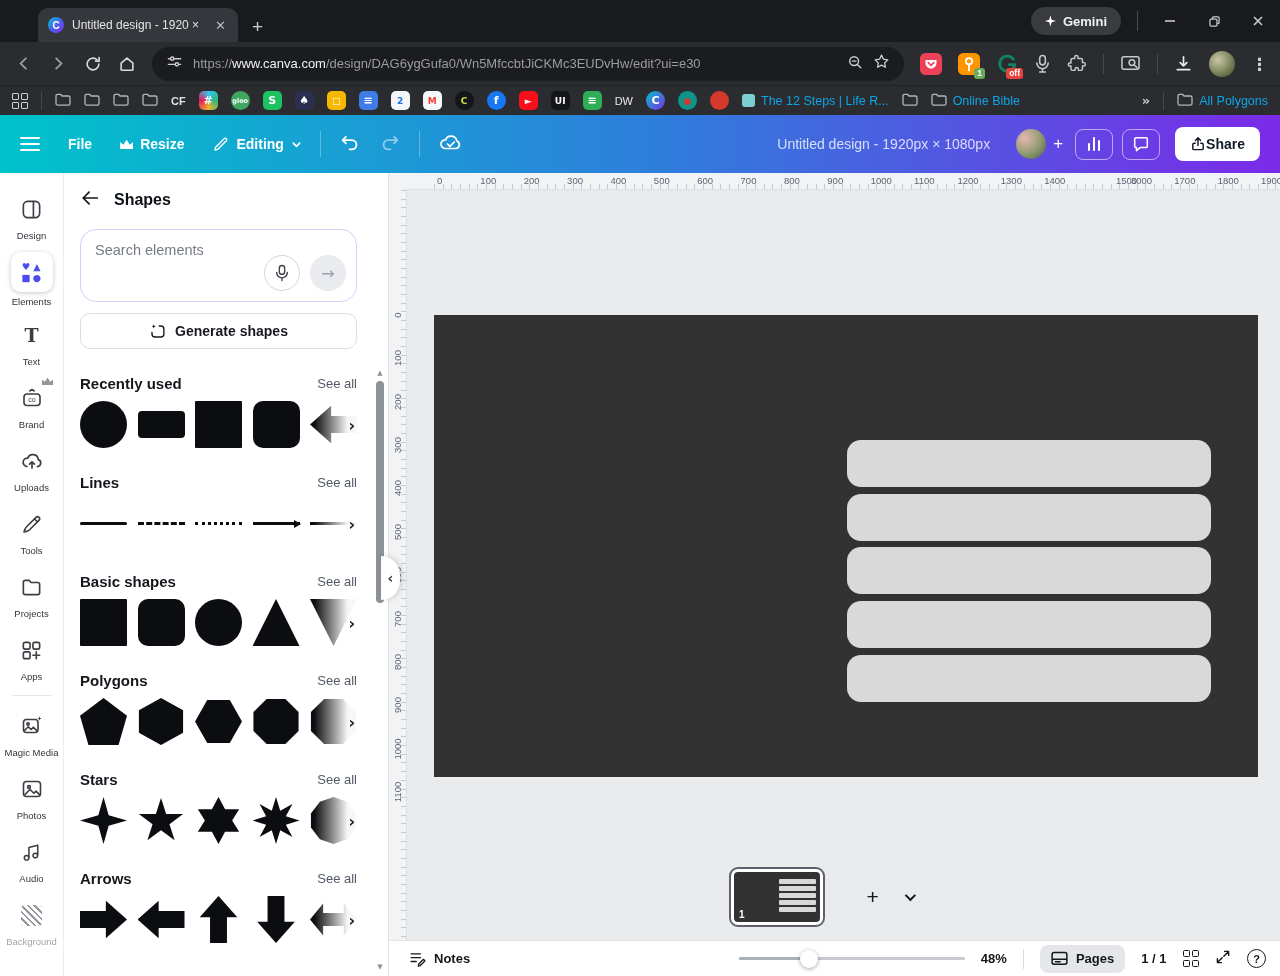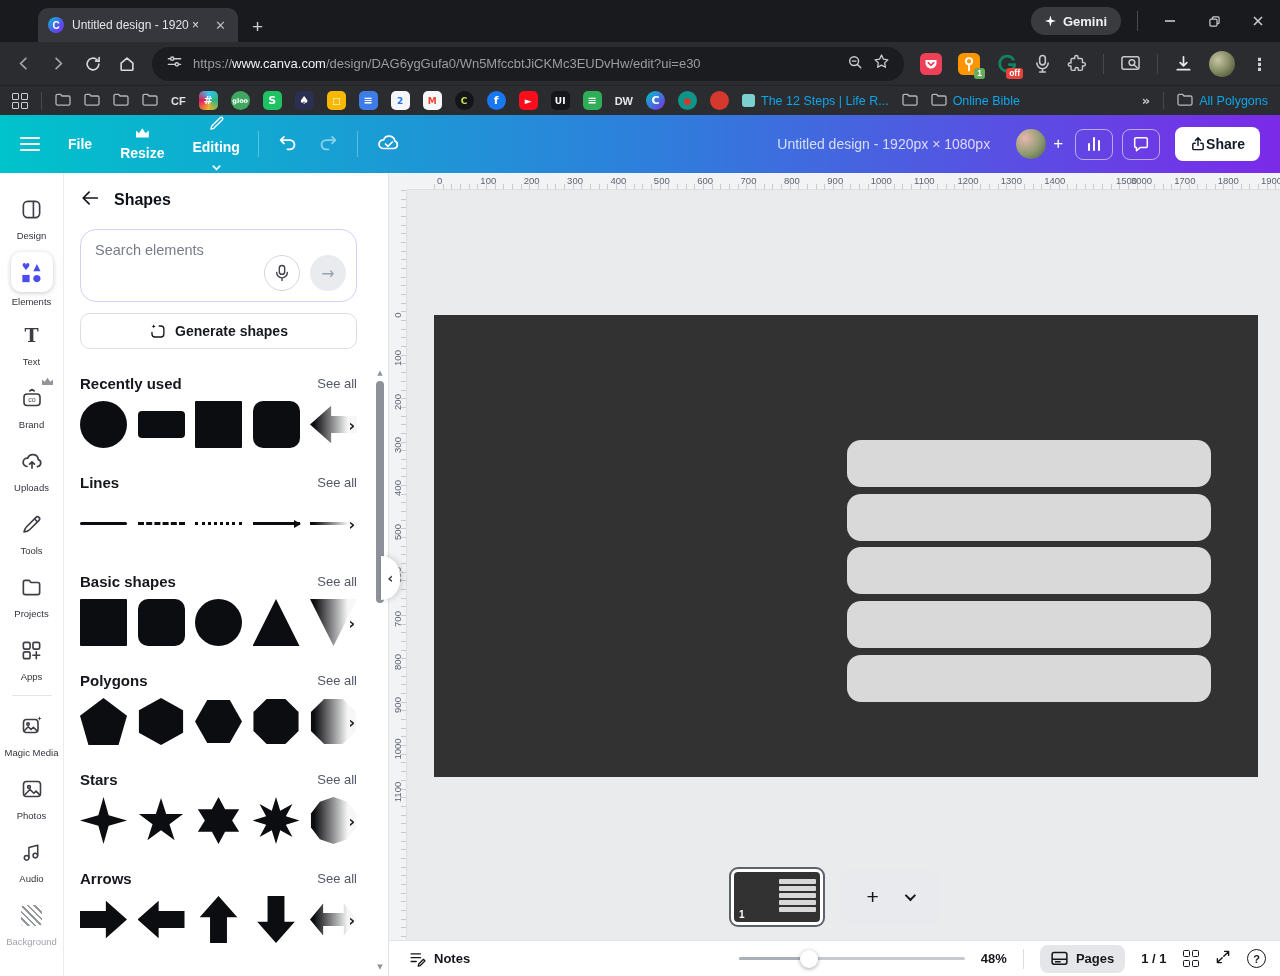--- a/index.html
+++ b/index.html
@@ -56,21 +56,21 @@
   .bm-chip.grad-slack { background:conic-gradient(#36c5f0,#2eb67d,#ecb22e,#e01e5a,#36c5f0); }
   .bm-label { color:#0ea5e9; }
   .bm-overflow { color:#c9cbce; font-size:13px; font-weight:bold; }
 
   
   #canva-header { height:58px; background:linear-gradient(90deg,#00c3cb 0%,#2f7ddc 52%,#7b2ae8 100%);
     display:flex; align-items:center; padding:0 20px; color:#fff; }
   .ch-item { display:flex; align-items:center; gap:7px; font-size:14px; font-weight:bold; color:#fff; }
   .hamburger { width:20px; display:flex; flex-direction:column; gap:4px; margin-right:28px; }
   .hamburger span { height:2px; background:#fff; border-radius:2px; }
-  .ch-gap { margin-left:28px;flex-direction:column; }
+  .ch-gap { margin-left:28px; }
   .crown { width:13px; height:10px; background:#fff;
     clip-path:polygon(0 100%,0 30%,25% 58%,50% 8%,75% 58%,100% 30%,100% 100%); }
   .ch-sep { width:1px; height:26px; background:rgba(255,255,255,.3); margin:0 18px; }
   .dim { opacity:.5; }
   .doc-title { margin-left:auto; margin-right:26px; font-size:14px; color:rgba(255,255,255,.78); font-weight:normal; }
   .avatar-lg { width:30px; height:30px; border-radius:50%;
     background:radial-gradient(circle at 30% 30%, #e6b8ae, #8d9a70 55%, #4e5a3c); flex:0 0 auto; }
   .plus-white { color:#fff; font-size:17px; margin:0 12px 0 7px; }
   .hd-btn { width:38px; height:31px; border:1.5px solid rgba(255,255,255,.55); border-radius:8px;
     display:flex; align-items:center; justify-content:center; margin-right:9px; }
@@ -378,21 +378,21 @@
       <span class="bm-chip" style="background: rgb(247, 184, 0); color: rgb(255, 255, 255); font-size: 9px;">□</span>
       <span class="bm-chip" style="background: rgb(62, 124, 232); color: rgb(255, 255, 255);">≡</span>
       <span class="bm-chip" style="background: rgb(244, 246, 250); color: rgb(26, 115, 232); font-size: 9px;">2</span>
       <span class="bm-chip" style="background: rgb(246, 247, 248); color: rgb(234, 67, 53); font-size: 9px;">M</span>
       <span class="bm-chip round" style="background: rgb(20, 21, 24); color: rgb(211, 224, 74); font-size: 9px;">C</span>
       <span class="bm-chip round" style="background: rgb(24, 119, 242); color: rgb(255, 255, 255);">f</span>
       <span class="bm-chip" style="background: rgb(252, 13, 27); color: rgb(255, 255, 255); font-size: 9px;">►</span>
       <span class="bm-chip" style="background: rgb(21, 22, 26); color: rgb(255, 255, 255); font-size: 9px;">UI</span>
       <span class="bm-chip" style="background: rgb(47, 174, 87); color: rgb(255, 255, 255);">≡</span>
       <span class="bm-item">
-        <span style="color: rgb(230, 231, 233); font-weight: bold; font-size: 11px;">DW</span>
+        <span style="color: rgb(230, 231, 233); font-weight: normal; font-size: 11px;">DW</span>
       </span>
       <span class="bm-chip round grad-canva" style="color: rgb(255, 255, 255);">C</span>
       <span class="bm-chip round" style="background: rgb(14, 148, 136); color: rgb(214, 56, 46); font-size: 9px;">●</span>
       <span class="bm-chip round" style="background: rgb(213, 56, 44); color: rgb(213, 56, 44); font-size: 9px;"></span>
       <span class="bm-item">
         <span style="width: 13px; height: 13px; border-radius: 3px; background: rgb(124, 207, 208); flex: 0 0 auto;"></span>
         <span class="bm-label">The 12 Steps | Life R...</span>
       </span>
       <span class="bm-item">
         <span><svg width="16" height="13" viewBox="0 0 16 13" fill="none" stroke="#b4b6ba" stroke-width="1.3" stroke-linejoin="round">

